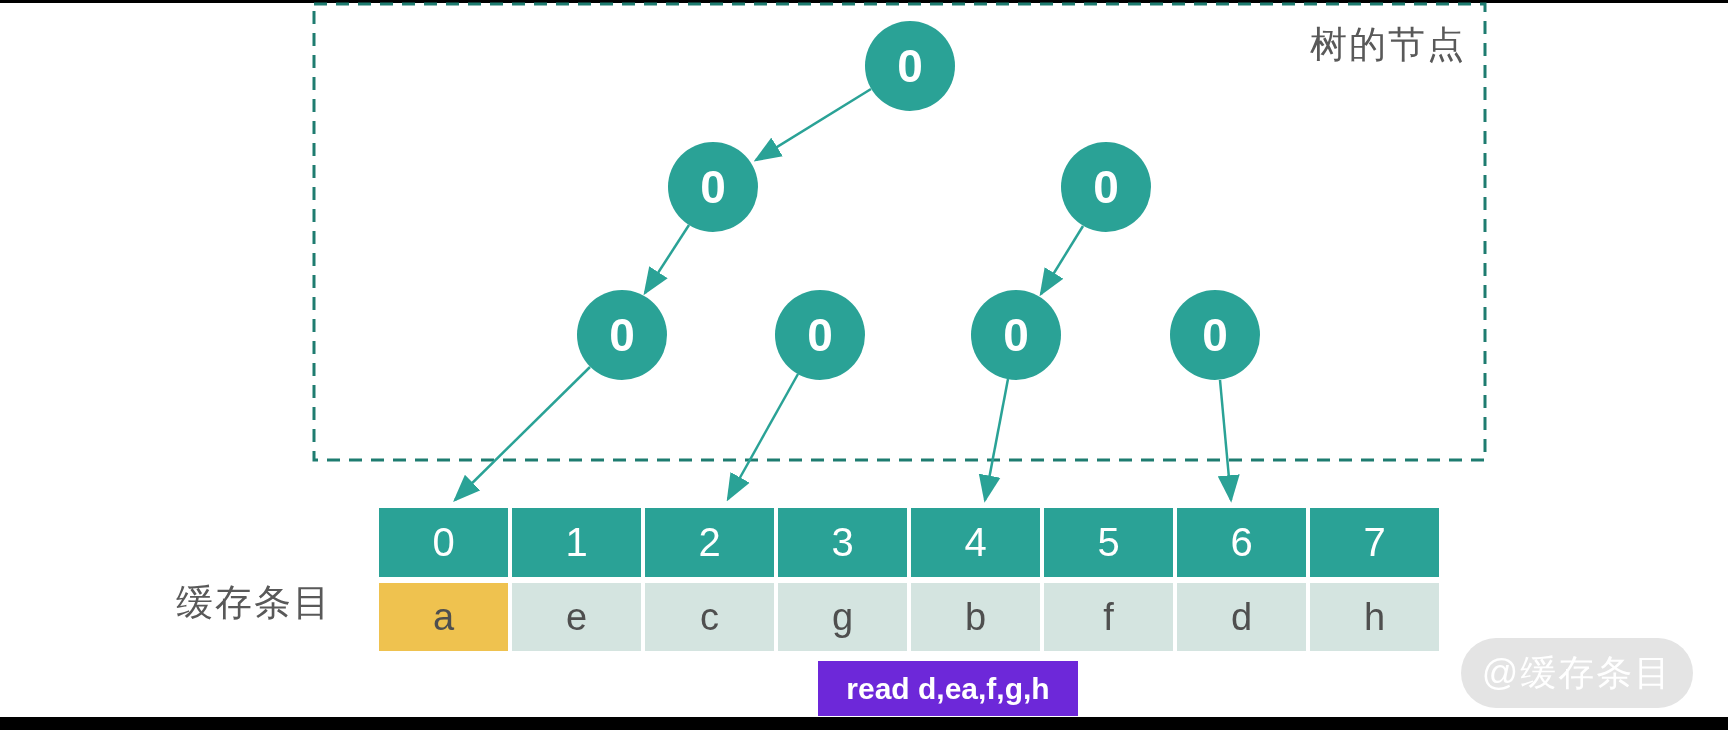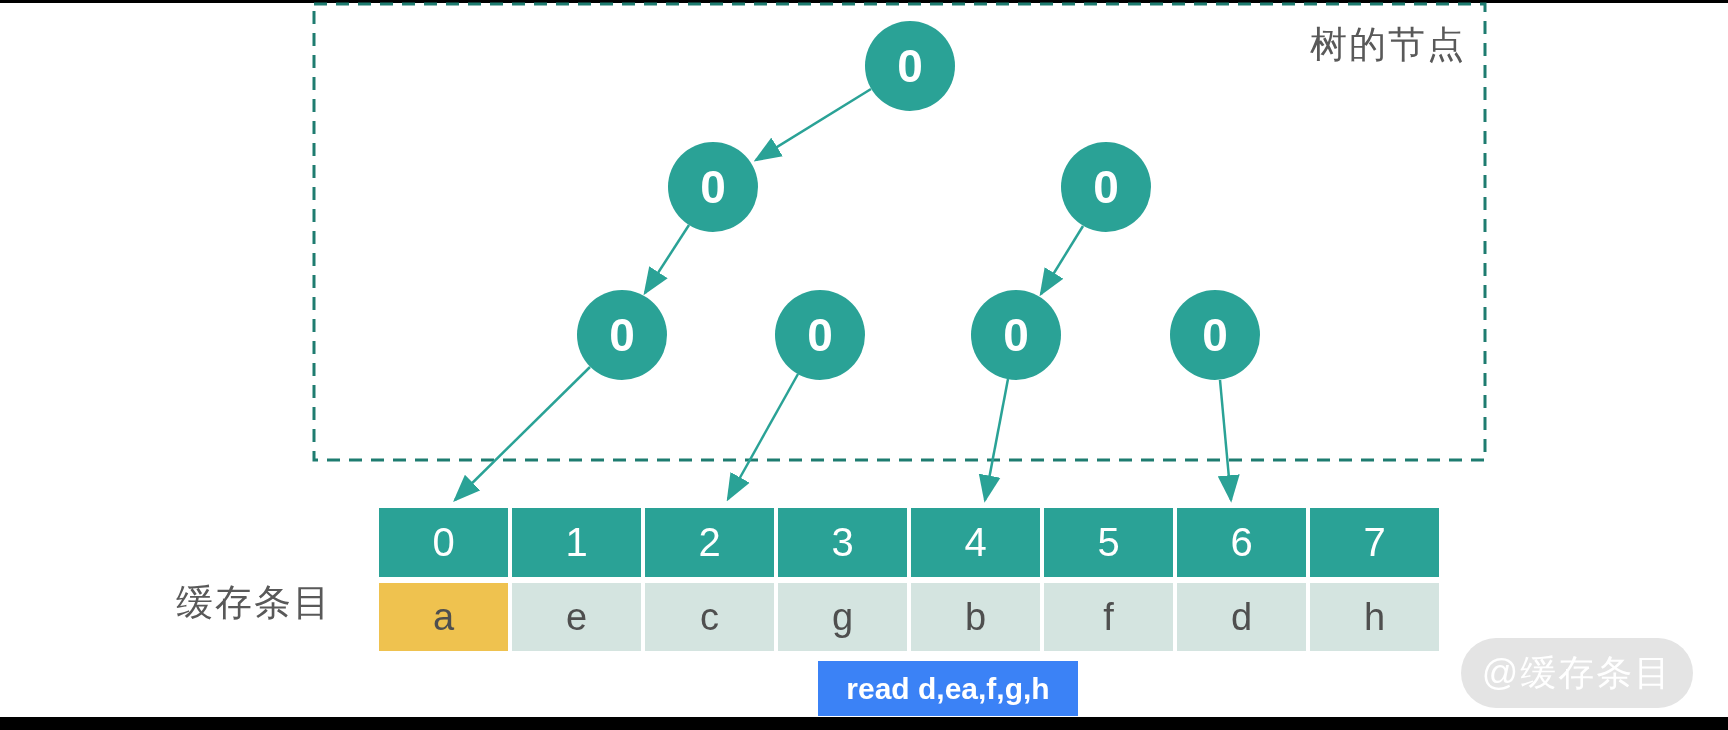--- a/index.html
+++ b/index.html
@@ -26,21 +26,21 @@
     background:#2aa296;color:#ffffff;font-size:40px;
     display:flex;align-items:center;justify-content:center;
   }
   .val-cell{
     background:#d4e4e0;color:#4f4f4f;font-size:38px;
     display:flex;align-items:center;justify-content:center;
   }
   .val-cell.highlight{background:#efc24f;}
   #read-badge{
     position:absolute;left:818px;top:661px;width:260px;height:55px;
-    background:#3b82f6;color:#ffffff;font-size:30px;font-weight:bold;
+    background:#6d28d9;color:#ffffff;font-size:30px;font-weight:bold;
     display:flex;align-items:center;justify-content:center;white-space:nowrap;
   }
   #watermark{
     position:absolute;left:1461px;top:638px;width:232px;height:70px;
     background:#e4e4e4;border-radius:35px;color:#ffffff;font-size:36px;
     display:flex;align-items:center;justify-content:center;
     letter-spacing:2px;white-space:nowrap;
   }
   .node-label{
     fill:#ffffff;font-size:46px;font-weight:bold;

